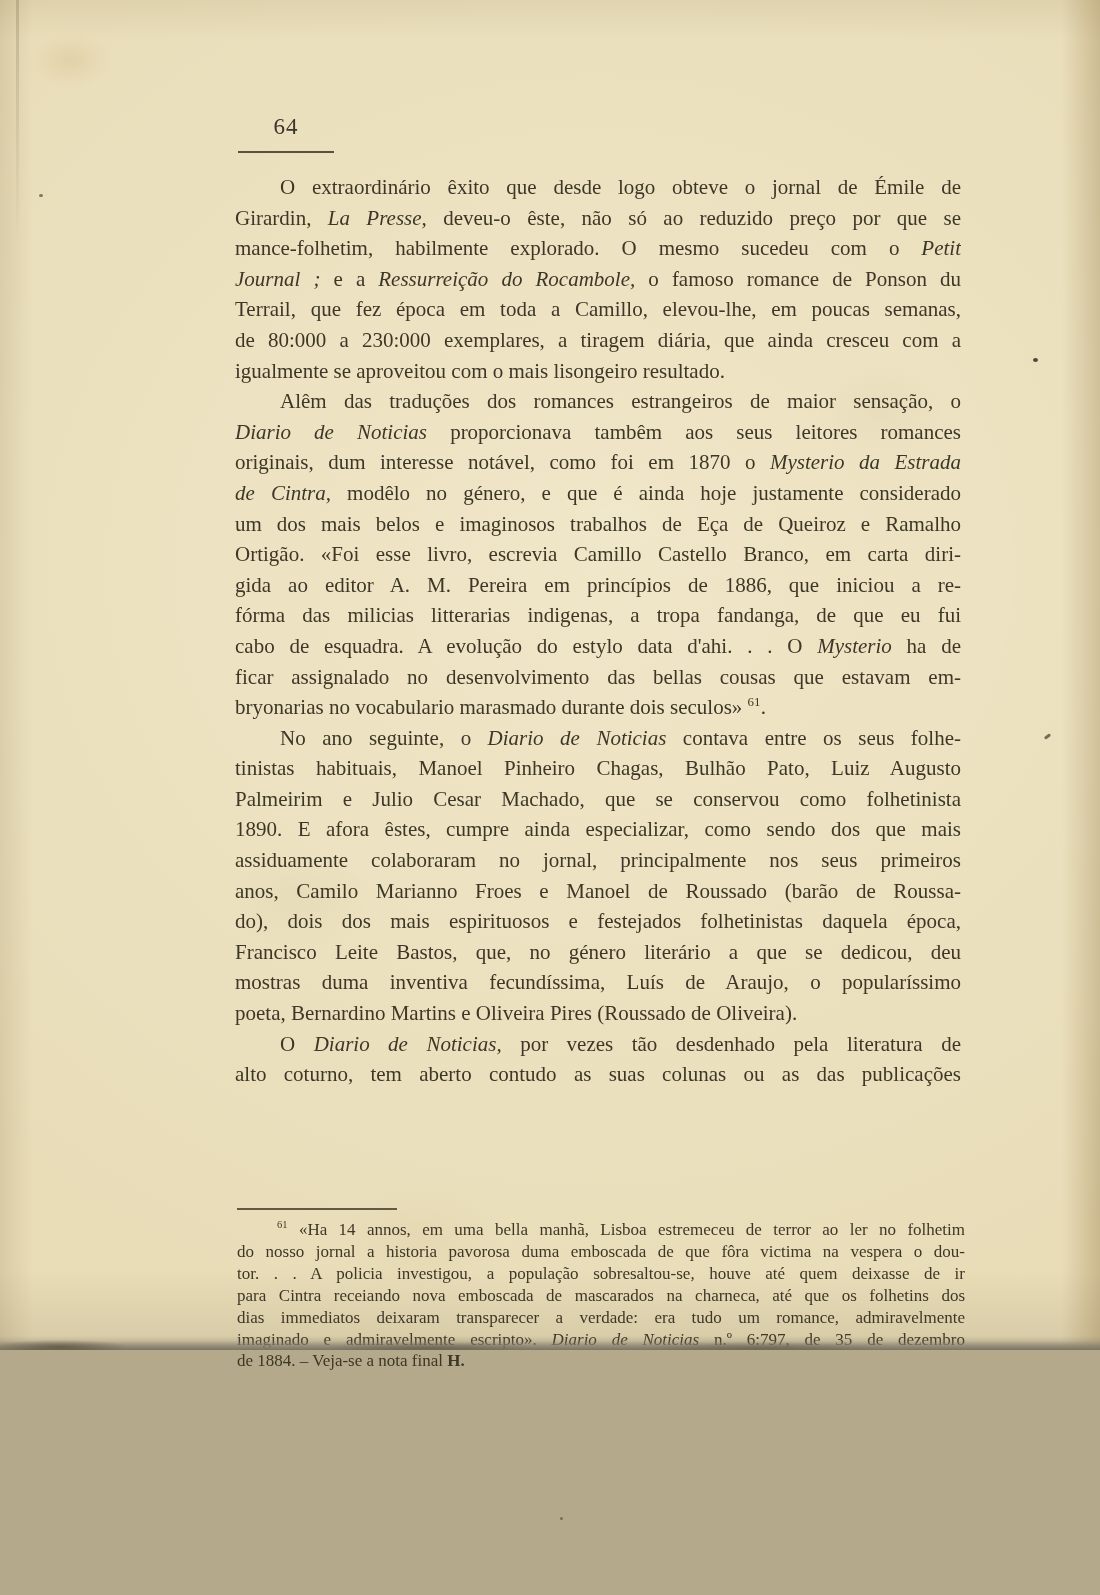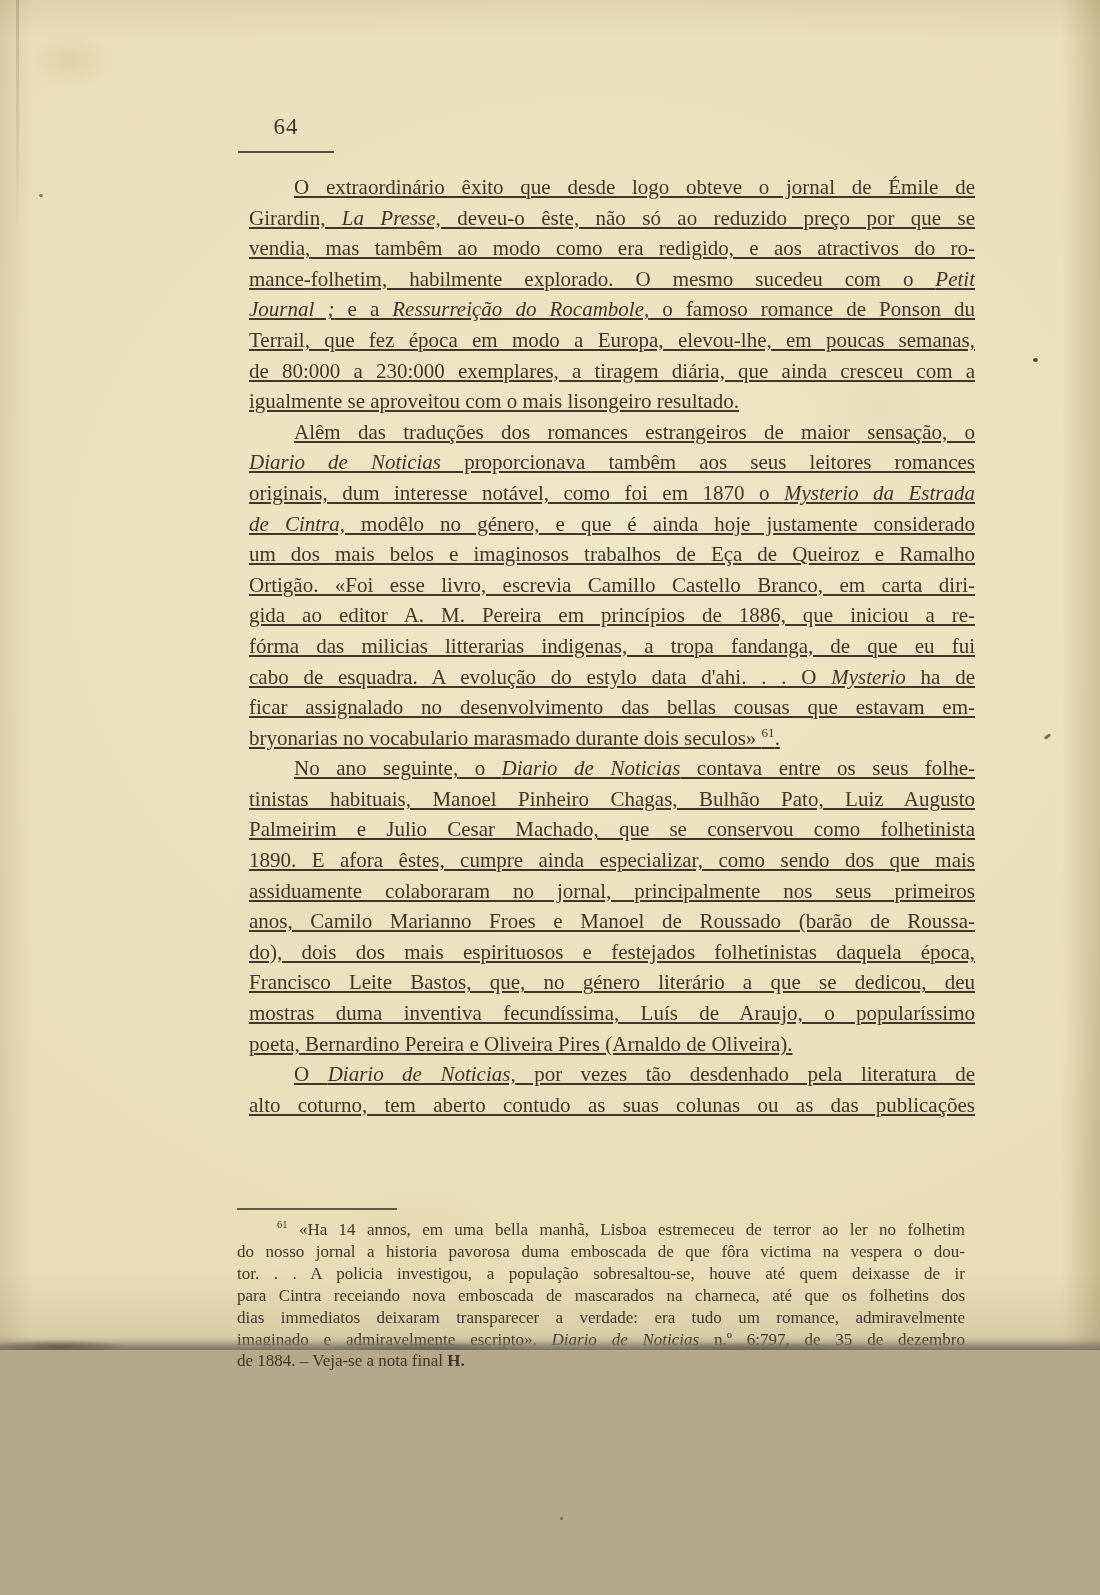--- a/index.html
+++ b/index.html
@@ -34,22 +34,22 @@
   }
   .pagenum{
     position:absolute;left:238px;top:114px;width:96px;
     font-size:23px;text-align:center;letter-spacing:1px;color:#3c362a;
   }
   .pagenum-rule{
     position:absolute;left:238px;top:151px;width:96px;height:2px;
     background:rgba(62,55,41,0.85);
   }
   .body-text{
-    position:absolute;left:249px;top:172px;width:726px;
-    font-size:21px;line-height:30.6px;text-decoration:underline;
+    position:absolute;left:235px;top:172px;width:726px;
+    font-size:21px;line-height:30.6px;
   }
   .footnote-rule{
     position:absolute;left:237px;top:1208px;width:160px;height:2px;
     background:rgba(62,55,41,0.8);
   }
   .footnote{
     position:absolute;left:237px;top:1219px;width:728px;
     font-size:17px;line-height:21.9px;
   }
   .tline{
@@ -81,24 +81,23 @@
 
 <div class="page">
   <div class="crease"></div>
 
   <div class="pagenum">64</div>
   <div class="pagenum-rule"></div>
 
   <div class="body-text" id="body-text">
       <div class="tline first"><span>O extraordinário êxito que desde logo obteve o jornal de Émile de</span></div>
       <div class="tline"><span>Girardin, </span><span class="i">La Presse,</span><span> deveu-o êste, não só ao reduzido preço por que se</span></div>
-      <div class="tline"><span>vendia, mas tambêm ao modo como era redigido, e aos atractivos do ro-</span></div>
       <div class="tline"><span>mance-folhetim, habilmente explorado. O mesmo sucedeu com o </span><span class="i">Petit</span></div>
       <div class="tline"><span class="i">Journal ;</span><span> e a </span><span class="i">Ressurreição do Rocambole,</span><span> o famoso romance de Ponson du</span></div>
-      <div class="tline"><span>Terrail, que fez época em modo a Europa, elevou-lhe, em poucas semanas,</span></div>
+      <div class="tline"><span>Terrail, que fez época em toda a Camillo, elevou-lhe, em poucas semanas,</span></div>
       <div class="tline"><span>de 80:000 a 230:000 exemplares, a tiragem diária, que ainda cresceu com a</span></div>
       <div class="tline endpara"><span>igualmente se aproveitou com o mais lisongeiro resultado.</span></div>
       <div class="tline first"><span>Alêm das traduções dos romances estrangeiros de maior sensação, o</span></div>
       <div class="tline"><span class="i">Diario de Noticias</span><span> proporcionava tambêm aos seus leitores romances</span></div>
       <div class="tline"><span>originais, dum interesse notável, como foi em 1870 o </span><span class="i">Mysterio da Estrada</span></div>
       <div class="tline"><span class="i">de Cintra,</span><span> modêlo no género, e que é ainda hoje justamente considerado</span></div>
       <div class="tline"><span>um dos mais belos e imaginosos trabalhos de Eça de Queiroz e Ramalho</span></div>
       <div class="tline"><span>Ortigão. «Foi esse livro, escrevia Camillo Castello Branco, em carta diri-</span></div>
       <div class="tline"><span>gida ao editor A. M. Pereira em princípios de 1886, que iniciou a re-</span></div>
       <div class="tline"><span>fórma das milicias litterarias indigenas, a tropa fandanga, de que eu fui</span></div>
@@ -107,21 +106,21 @@
       <div class="tline endpara"><span>bryonarias no vocabulario marasmado durante dois seculos» </span><span class="sup">61</span><span>.</span></div>
       <div class="tline first"><span>No ano seguinte, o </span><span class="i">Diario de Noticias</span><span> contava entre os seus folhe-</span></div>
       <div class="tline"><span>tinistas habituais, Manoel Pinheiro Chagas, Bulhão Pato, Luiz Augusto</span></div>
       <div class="tline"><span>Palmeirim e Julio Cesar Machado, que se conservou como folhetinista</span></div>
       <div class="tline"><span>1890. E afora êstes, cumpre ainda especializar, como sendo dos que mais</span></div>
       <div class="tline"><span>assiduamente colaboraram no jornal, principalmente nos seus primeiros</span></div>
       <div class="tline"><span>anos, Camilo Marianno Froes e Manoel de Roussado (barão de Roussa-</span></div>
       <div class="tline"><span>do), dois dos mais espirituosos e festejados folhetinistas daquela época,</span></div>
       <div class="tline"><span>Francisco Leite Bastos, que, no género literário a que se dedicou, deu</span></div>
       <div class="tline"><span>mostras duma inventiva fecundíssima, Luís de Araujo, o popularíssimo</span></div>
-      <div class="tline endpara"><span>poeta, Bernardino Pereira e Oliveira Pires (Arnaldo de Oliveira).</span></div>
+      <div class="tline endpara"><span>poeta, Bernardino Martins e Oliveira Pires (Roussado de Oliveira).</span></div>
       <div class="tline first"><span>O </span><span class="i">Diario de Noticias,</span><span> por vezes tão desdenhado pela literatura de</span></div>
       <div class="tline"><span>alto coturno, tem aberto contudo as suas colunas ou as das publicações</span></div>
     </div>
 
   <div class="footnote-rule"></div>
   <div class="footnote" id="footnote-text">
       <div class="tline first"><span class="sup">61</span><span> «Ha 14 annos, em uma bella manhã, Lisboa estremeceu de terror ao ler no folhetim</span></div>
       <div class="tline"><span>do nosso jornal a historia pavorosa duma emboscada de que fôra victima na vespera o dou-</span></div>
       <div class="tline"><span>tor. . . A policia investigou, a população sobresaltou-se, houve até quem deixasse de ir</span></div>
       <div class="tline"><span>para Cintra receiando nova emboscada de mascarados na charneca, até que os folhetins dos</span></div>

